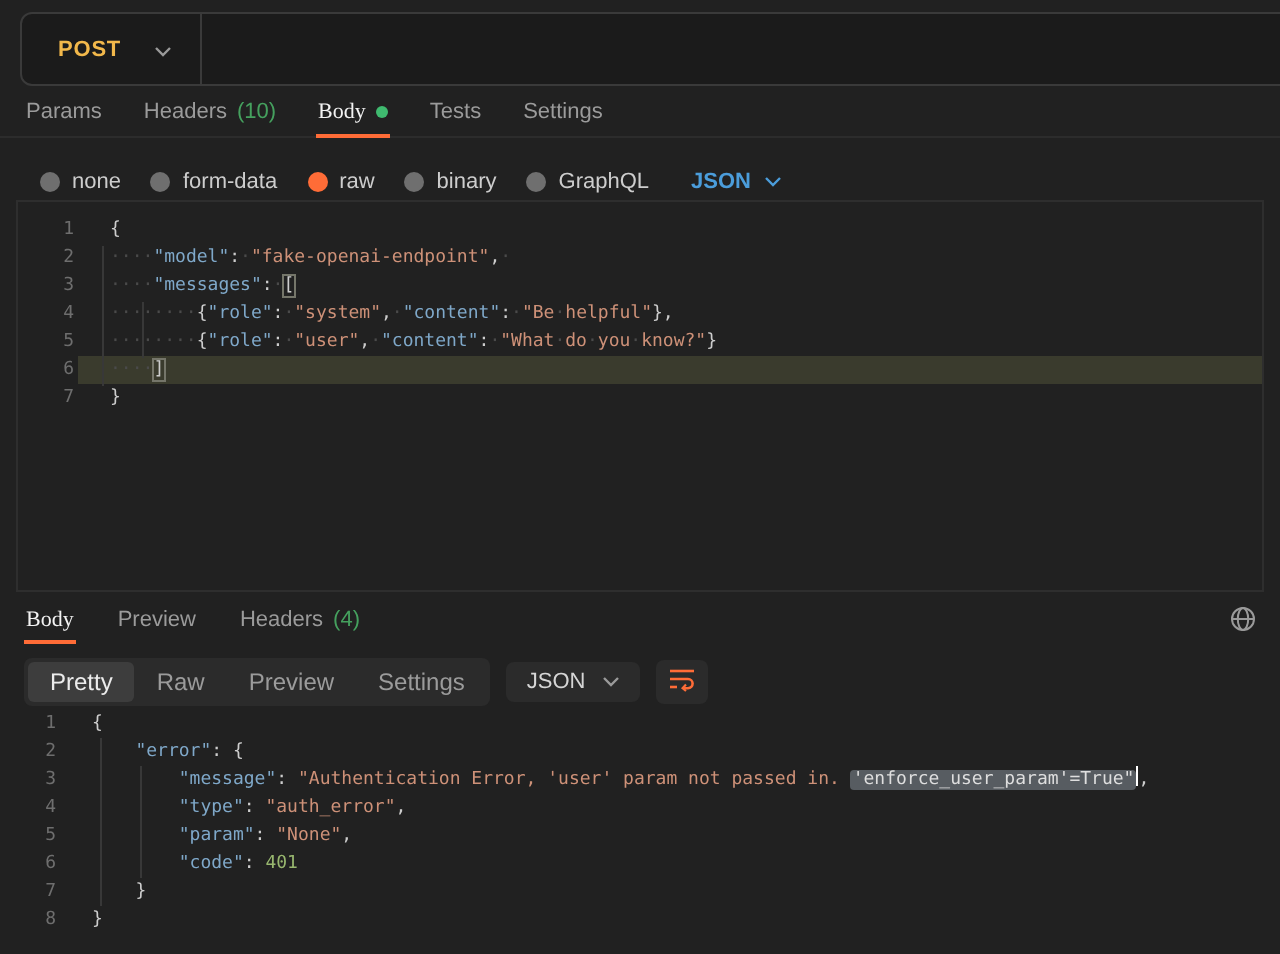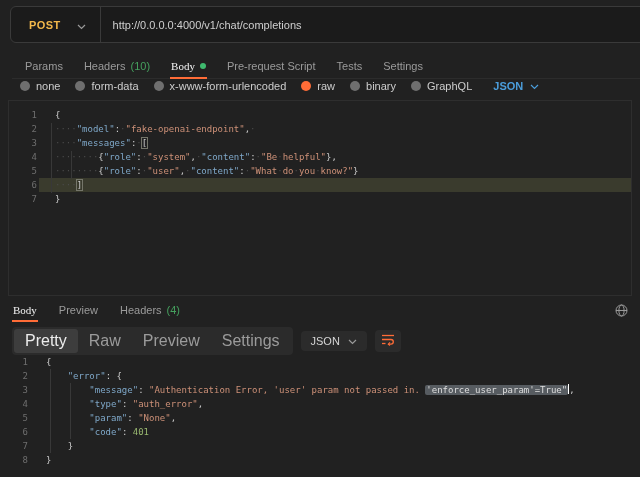--- a/index.html
+++ b/index.html
@@ -10,33 +10,33 @@
   .urlbar { position:absolute; left:10px; top:6px; right:-6px; height:37px;
     background:#1b1b1b; border:1px solid #3a3a3a; border-radius:6px;
     display:flex; align-items:center; }
   .method { display:flex; align-items:center; gap:16px; padding:0 14px 0 18px; cursor:pointer; }
   .method-label { color:#f2b84b; font-size:11px; font-weight:bold; letter-spacing:.4px; }
   .vdiv { width:1px; height:100%; background:#3a3a3a; }
   .url-text { color:#cfcfcf; font-size:11px; padding-left:12px; white-space:nowrap; }
   .chev { display:inline-block; }
 
   
-  .tabsrow { position:absolute; left:0; right:0; top:54px; height:25px;
-    display:flex; gap:19px; padding-left:12px; border-bottom:1px solid #2c2c2c;margin-left:12px; }
+  .tabsrow { position:absolute; left:0; right:0; top:44px; height:25px;
+    display:flex; gap:19px; padding-left:12px; border-bottom:1px solid #2c2c2c; }
   .tab { position:relative; display:flex; align-items:center; gap:5px;
     font-size:11px; color:#9b9b9b; cursor:pointer; padding:0 1px; }
   .tab .cnt { color:#45a05e; }
   .tab.active { color:#f3f3f3;font-family:Liberation Serif, serif; }
   .tab.active::after { content:""; position:absolute; left:0; right:0; bottom:-1px;
     height:2px; background:#ff6c37; }
   .gdot { width:6px; height:6px; border-radius:50%; background:#3fba6f; }
 
   
   .modesrow { position:absolute; left:0; top:75px; height:22px;
-    display:flex; align-items:center; gap:15px; padding-left:20px; }
+    display:flex; align-items:flex-end; gap:15px; padding-left:20px; }
   .radio { display:flex; align-items:center; gap:6px; font-size:11px; color:#cdcdcd; cursor:pointer; }
   .rdot { width:10px; height:10px; border-radius:50%; background:#6f6f6f; }
   .radio.sel .rdot { background:#ff6c37; }
   .lang { display:flex; align-items:center; gap:7px; margin-left:6px;
     color:#4b9ddb; font-size:11px; font-weight:bold; cursor:pointer; }
 
   
   .editor { position:absolute; font-family:"DejaVu Sans Mono", monospace; font-size:9px; }
   .reqeditor { left:8px; top:100px; width:624px; height:196px;
     border:1px solid #2e2e2e; padding-top:7px; }
@@ -58,78 +58,70 @@
 
   
   .restabs { position:absolute; left:0; right:0; top:299px; height:22px;
     display:flex; gap:20px; padding-left:12px; }
   .globe { position:absolute; right:12px; top:303px; cursor:pointer; }
 
   
   .restoolbar { position:absolute; left:12px; top:329px; height:24px;
     display:flex; align-items:center; gap:8px; }
   .segwrap { display:flex; background:#2b2b2b; border-radius:4px; padding:2px; }
-  .seg { font-size:16px; color:#9b9b9b; padding:3px 11px; border-radius:3px; cursor:pointer; }
+  .seg { font-size:12px; color:#9b9b9b; padding:3px 11px; border-radius:3px; cursor:pointer; }
   .seg.active { background:#3d3d3d; color:#ececec; }
   .ddbtn { display:flex; align-items:center; gap:8px; background:#2b2b2b; border-radius:4px;
     padding:4px 10px; font-size:11px; color:#d6d6d6; cursor:pointer; }
   .iconbtn { width:26px; height:22px; background:#2b2b2b; border-radius:4px;
     display:flex; align-items:center; justify-content:center; cursor:pointer; }
 </style>
 </head>
 <body>
 
 <div class="urlbar">
   <div class="method">
     <span class="method-label">POST</span>
     <span class="chev">
       <svg width="9" height="6" viewBox="0 0 9 6">
           <path d="M1 1 L4.5 4.5 L8 1" stroke="#9a9a9a" stroke-width="1.2" fill="none"></path>
         </svg>
     </span>
   </div>
   <div class="vdiv"></div>
-  <div class="url-text">http://0.0.0.0:4000/v1/chat/completions</div>
 </div>
 
 <div class="tabsrow" id="req-tabs">
     <div class="tab">
       <span class="lbl">Params</span>
     </div>
     <div class="tab">
       <span class="lbl">Headers</span>
       <span class="cnt">(10)</span>
     </div>
     <div class="tab active">
       <span class="lbl">Body</span>
       <span class="gdot"></span>
     </div>
     <div class="tab">
-      <span class="lbl">Pre-request Script</span>
-    </div>
-    <div class="tab">
       <span class="lbl">Tests</span>
     </div>
     <div class="tab">
       <span class="lbl">Settings</span>
     </div>
   </div>
 
 <div class="modesrow" id="modes">
     <label class="radio">
       <span class="rdot"></span>
       <span>none</span>
     </label>
     <label class="radio">
       <span class="rdot"></span>
       <span>form-data</span>
-    </label>
-    <label class="radio">
-      <span class="rdot"></span>
-      <span>x-www-form-urlencoded</span>
     </label>
     <label class="radio sel">
       <span class="rdot"></span>
       <span>raw</span>
     </label>
     <label class="radio">
       <span class="rdot"></span>
       <span>binary</span>
     </label>
     <label class="radio">

